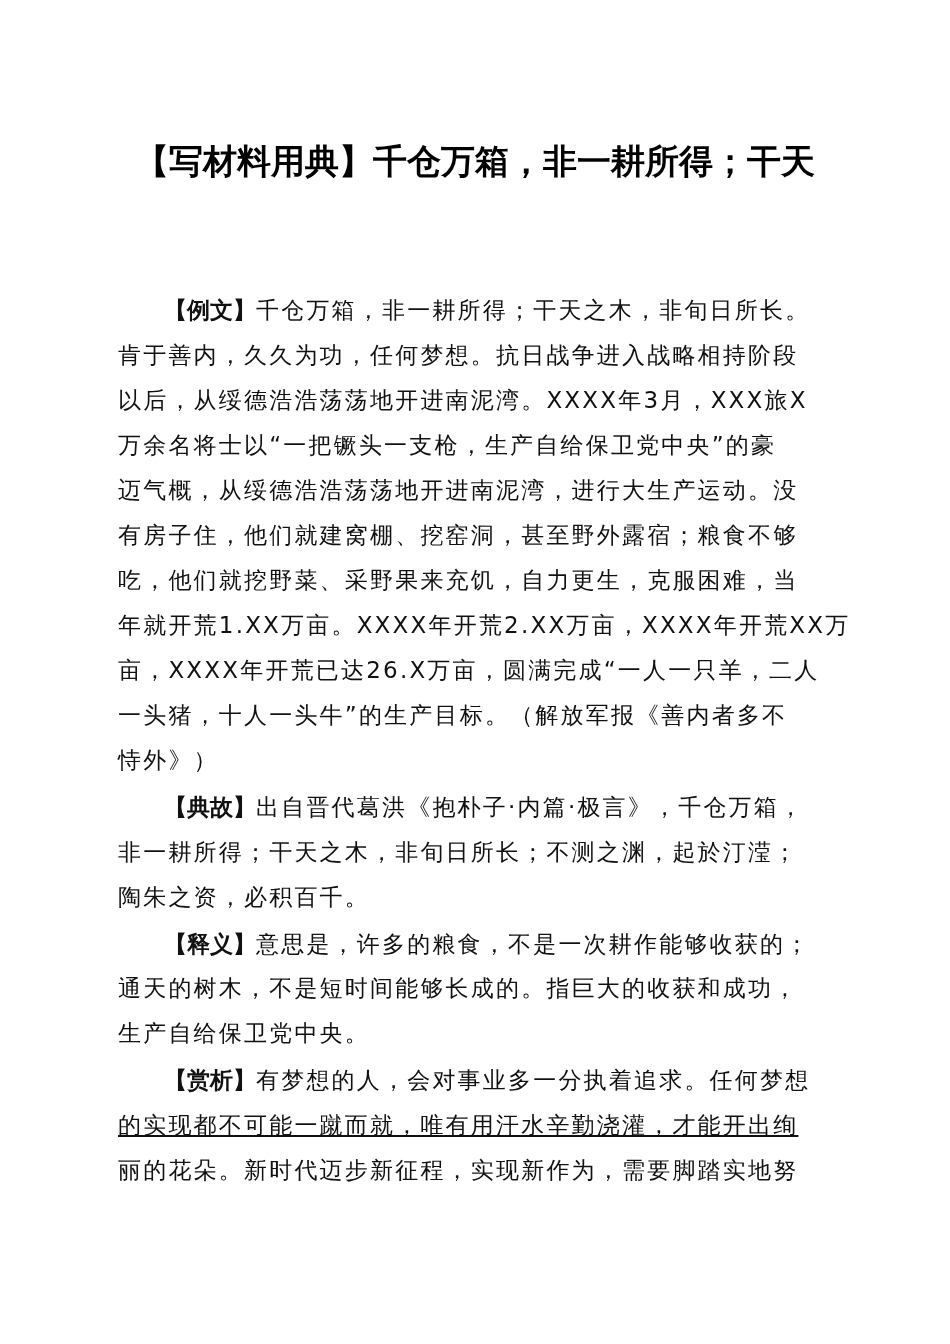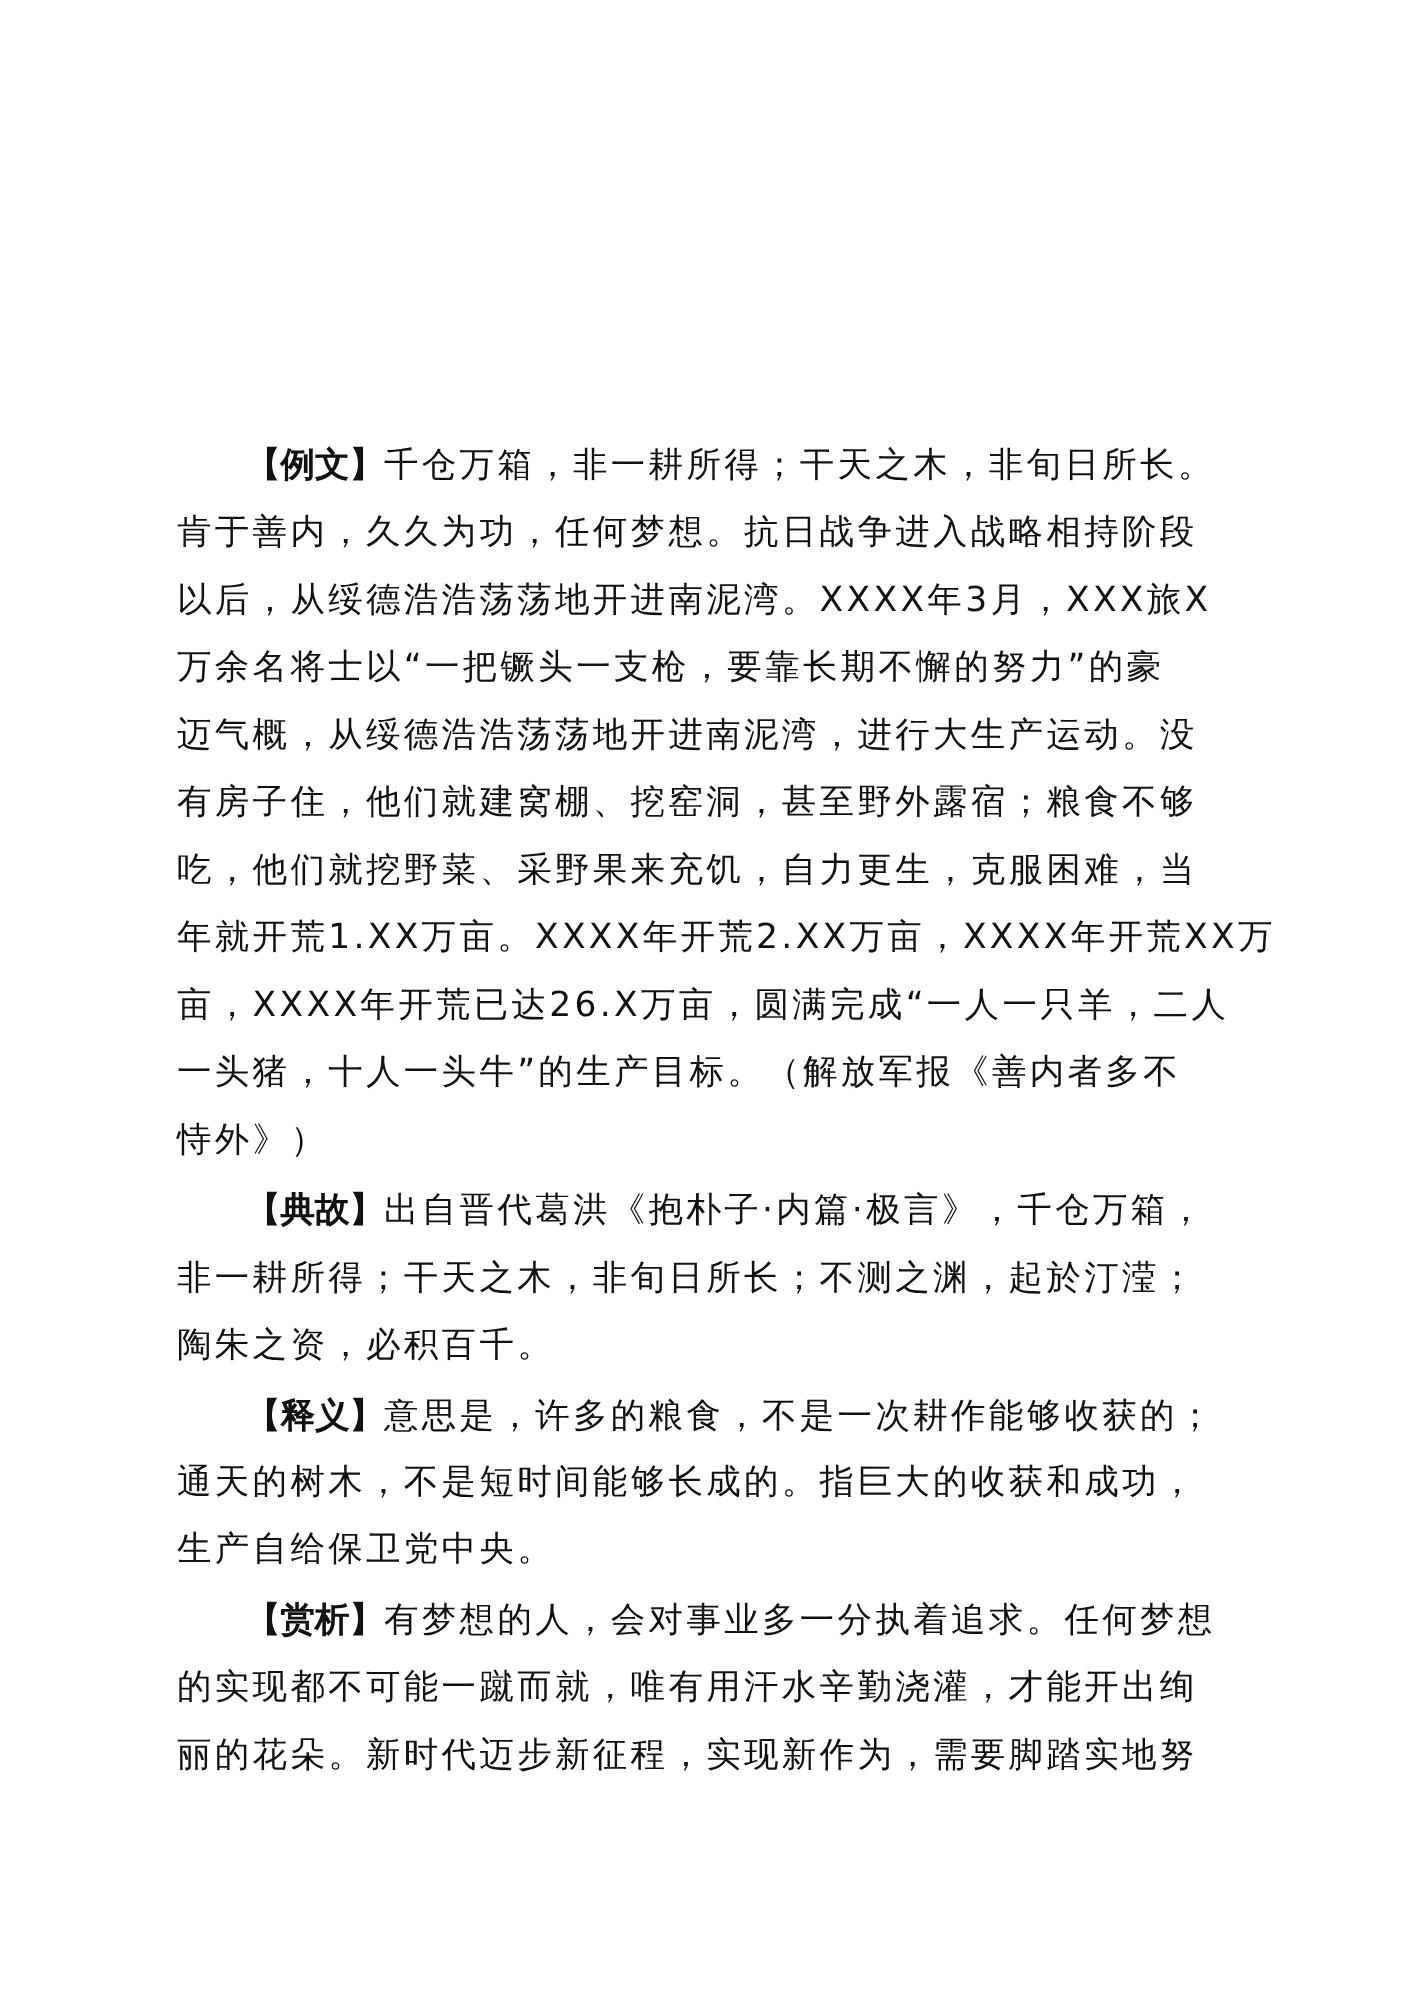--- a/index.html
+++ b/index.html
@@ -57,31 +57,32 @@
     }
     .line.indent { left: 46px; }
     .tag { font-weight: bold; letter-spacing: 0; }
   </style>
 </head>
 <body>
 
 <div class="page">
 
   <h1 class="title" style="margin:0;">
+    <span class="title-line">【写材料用典】千仓万箱，非一耕所得；干天</span>
   </h1>
 
   <div class="body">
 
     <div>
       <div class="line indent" style="top:8px;">
         <span class="tag">【例文】</span><span>千仓万箱，非一耕所得；干天之木，非旬日所长。</span>
       </div>
       <div class="line" style="top:53px;">肯于善内，久久为功，任何梦想。抗日战争进入战略相持阶段</div>
       <div class="line" style="top:98px;">以后，从绥德浩浩荡荡地开进南泥湾。XXXX年3月，XXX旅X</div>
-      <div class="line" style="top:143px;">万余名将士以“一把镢头一支枪，要靠长期不懈的努力”的豪</div>
+      <div class="line" style="top:143px;">万余名将士以“一把镢头一支枪，生产自给保卫党中央”的豪</div>
       <div class="line" style="top:188px;">迈气概，从绥德浩浩荡荡地开进南泥湾，进行大生产运动。没</div>
       <div class="line" style="top:233px;">有房子住，他们就建窝棚、挖窑洞，甚至野外露宿；粮食不够</div>
       <div class="line" style="top:278px;">吃，他们就挖野菜、采野果来充饥，自力更生，克服困难，当</div>
       <div class="line" style="top:323px;">年就开荒1.XX万亩。XXXX年开荒2.XX万亩，XXXX年开荒XX万</div>
       <div class="line" style="top:368px;">亩，XXXX年开荒已达26.X万亩，圆满完成“一人一只羊，二人</div>
       <div class="line" style="top:413px;">一头猪，十人一头牛”的生产目标。（解放军报《善内者多不</div>
       <div class="line" style="top:458px;">恃外》）</div>
     </div>
 
     <div>
@@ -97,18 +98,18 @@
         <span class="tag">【释义】</span><span>意思是，许多的粮食，不是一次耕作能够收获的；</span>
       </div>
       <div class="line" style="top:686px;">通天的树木，不是短时间能够长成的。指巨大的收获和成功，</div>
       <div class="line" style="top:731px;">生产自给保卫党中央。</div>
     </div>
 
     <div>
       <div class="line indent" style="top:778px;">
         <span class="tag">【赏析】</span><span>有梦想的人，会对事业多一分执着追求。任何梦想</span>
       </div>
-      <div class="line" style="top:823px;">的实现都不可能一蹴而就，唯有用汗水辛勤浇灌，才能开出绚</div>
+      <div class="line" style="top:823px;text-decoration:underline;">的实现都不可能一蹴而就，唯有用汗水辛勤浇灌，才能开出绚</div>
       <div class="line" style="top:868px;text-align:center;">丽的花朵。新时代迈步新征程，实现新作为，需要脚踏实地努</div>
     </div>
 
   </div>
 </div>
 
 </body></html>

